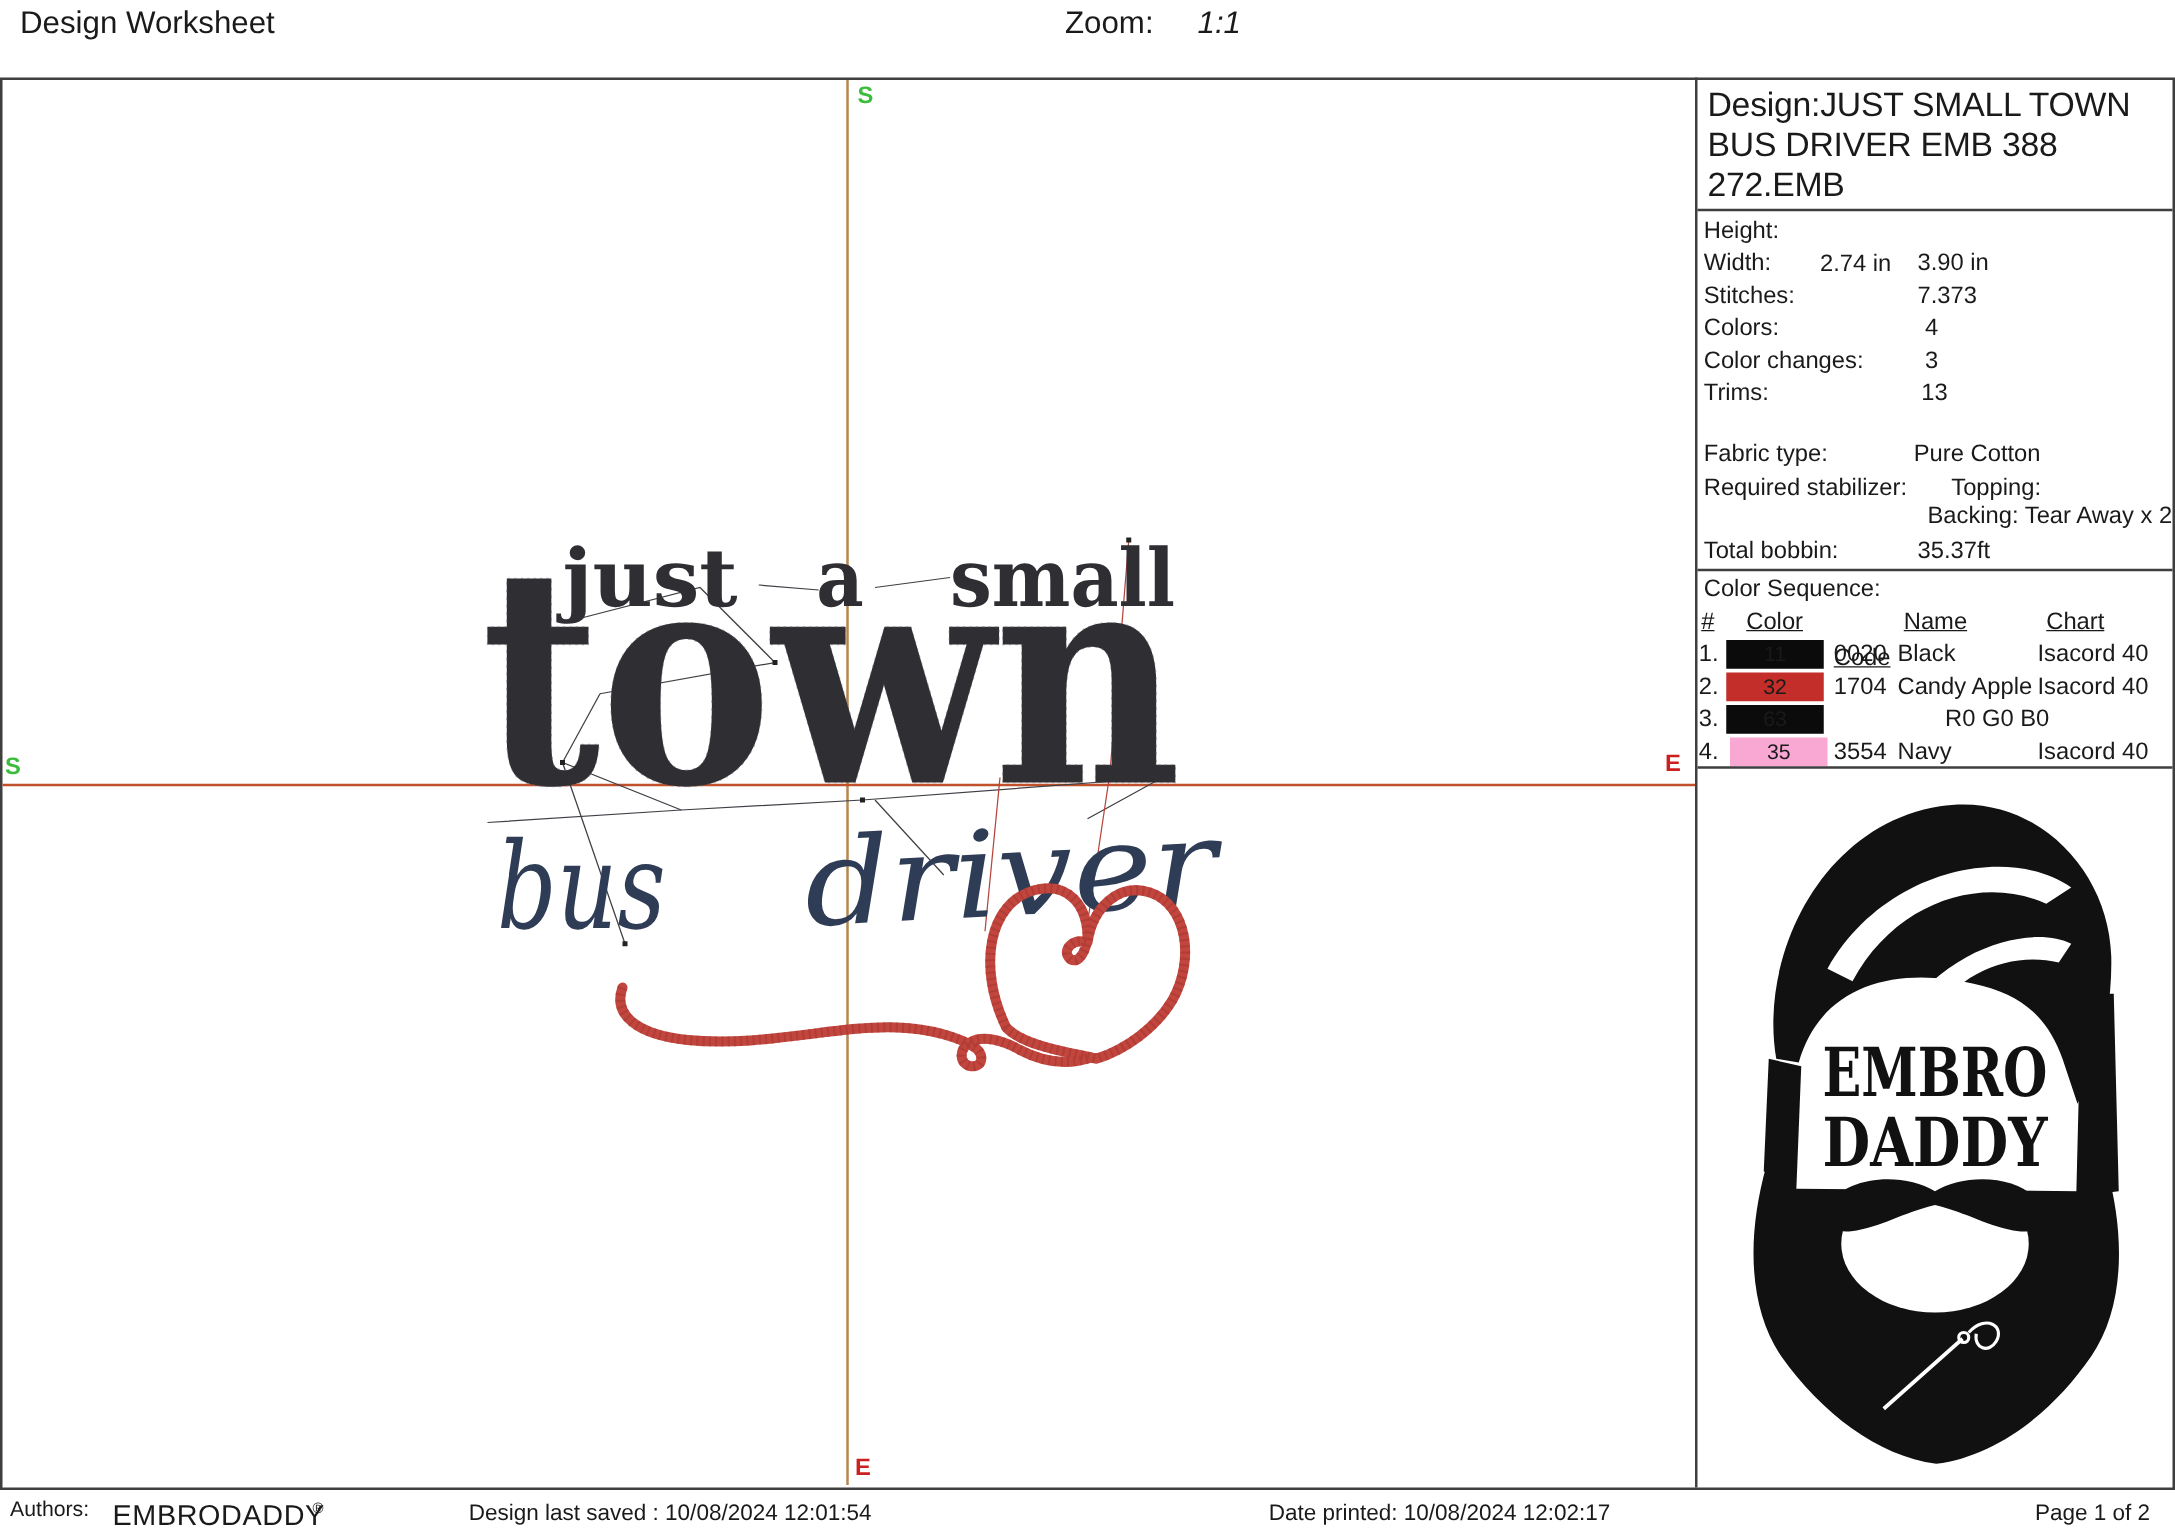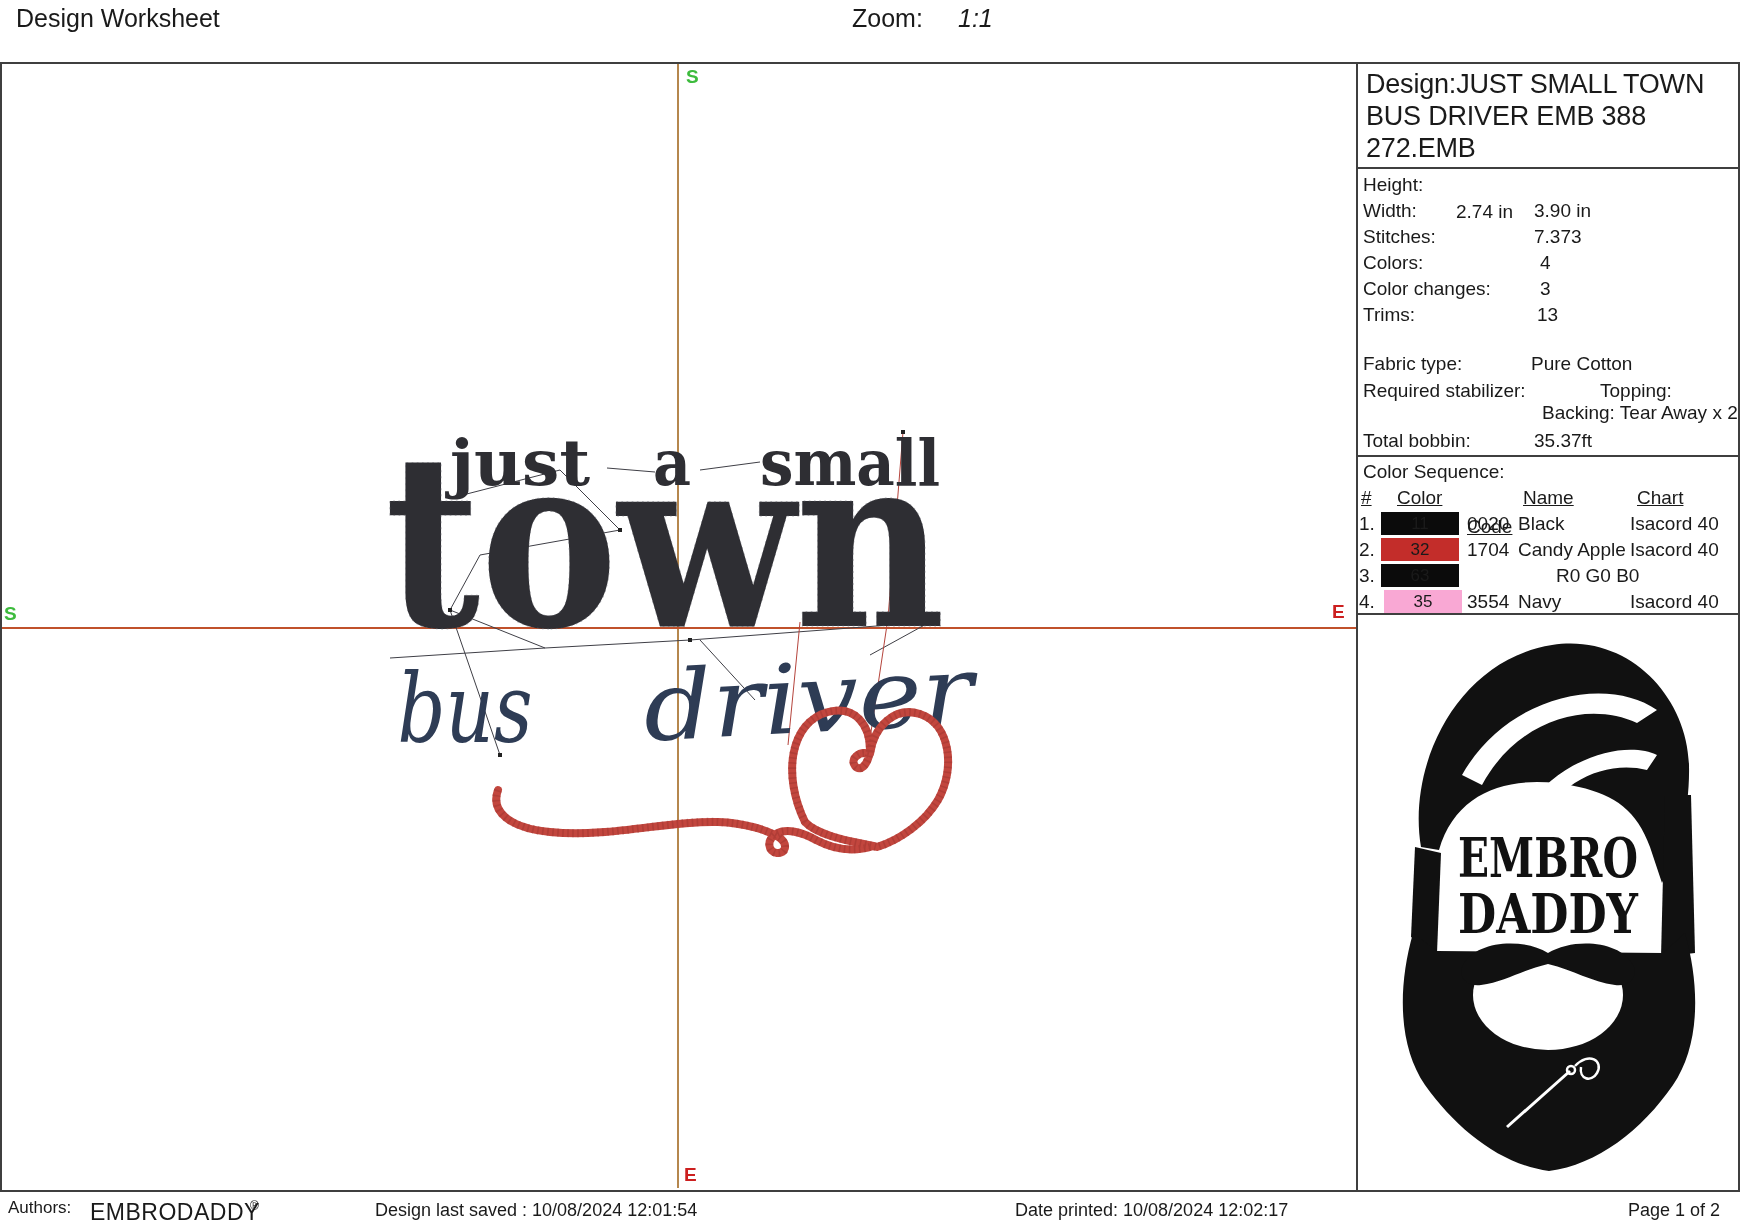--- a/index.html
+++ b/index.html
@@ -104,21 +104,21 @@
 <div class="abs lbl" style="left:1363px;top:252px;">Colors:</div>
 <div class="abs val" style="left:1540px;top:252px;">4</div>
 <div class="abs lbl" style="left:1363px;top:278px;">Color changes:</div>
 <div class="abs val" style="left:1540px;top:278px;">3</div>
 <div class="abs lbl" style="left:1363px;top:304px;">Trims:</div>
 <div class="abs val" style="left:1537px;top:304px;">13</div>
 
 <div class="abs lbl" style="left:1363px;top:353px;">Fabric type:</div>
 <div class="abs val" style="left:1531px;top:353px;">Pure Cotton</div>
 <div class="abs lbl" style="left:1363px;top:380px;">Required stabilizer:</div>
-<div class="abs val" style="left:1600px;top:380px;">Topping:</div>
+<div class="abs val" style="left:1561px;top:380px;">Topping:</div>
 <div class="abs val" style="left:1542px;top:402px;">Backing: Tear Away x 2</div>
 <div class="abs lbl" style="left:1363px;top:430px;">Total bobbin:</div>
 <div class="abs val" style="left:1534px;top:430px;">35.37ft</div>
 
 <div class="sep" style="top:455px;"></div>
 
 <div class="abs lbl" style="left:1363px;top:461px;">Color Sequence:</div>
 
 <div class="abs colhead" style="left:1361px;top:487px;">#</div>
 <div class="abs colhead" style="left:1397px;top:487px;">Color</div>

